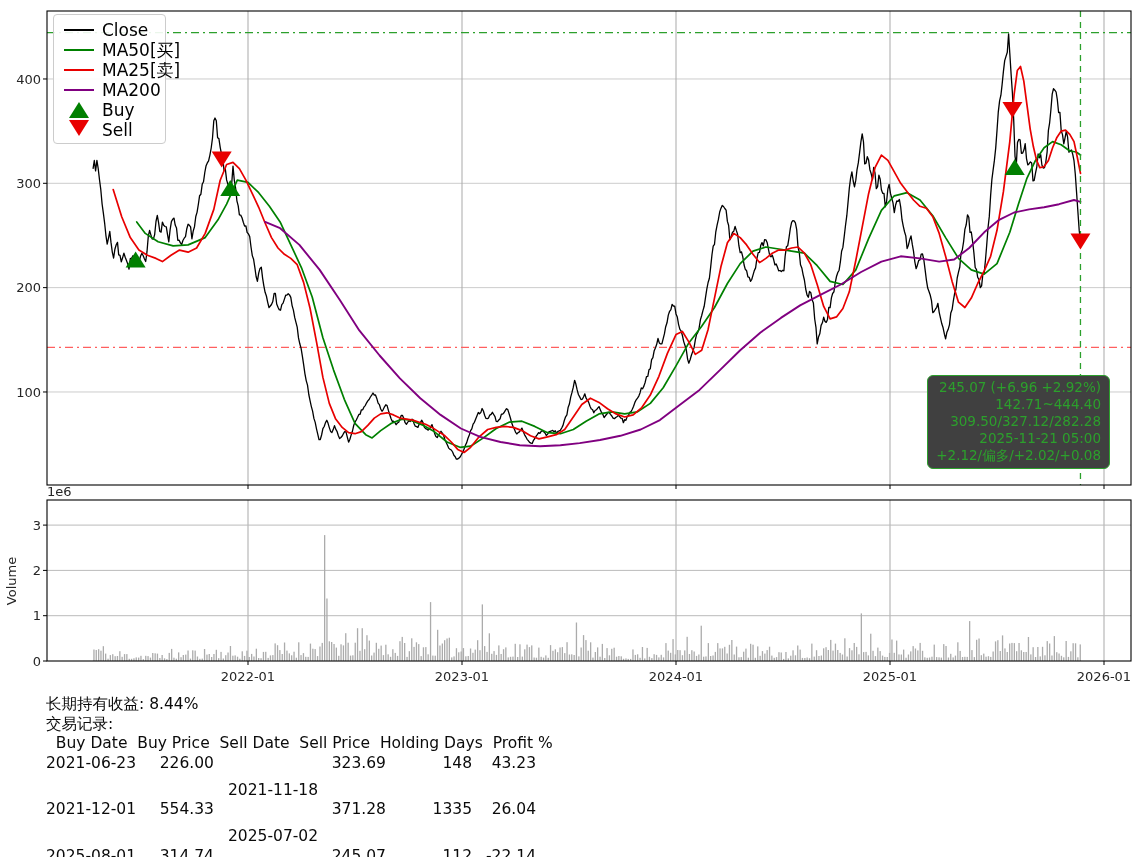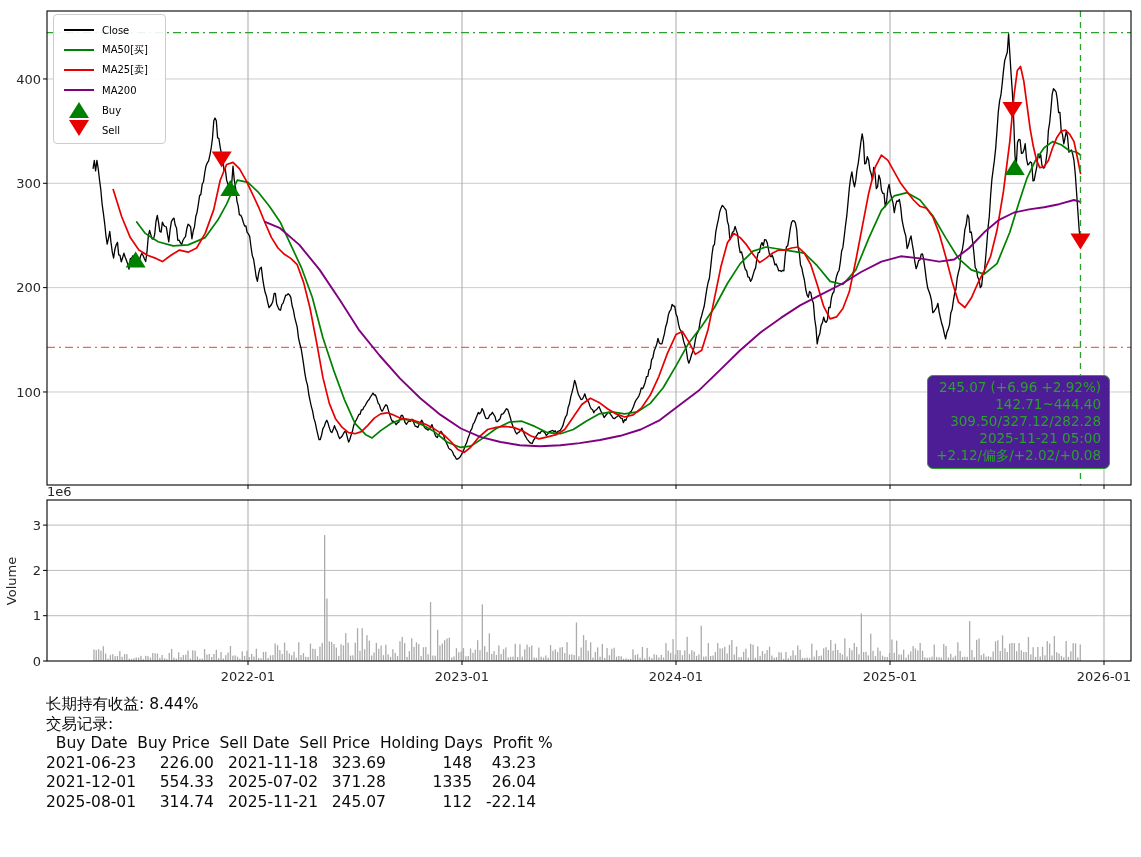--- a/index.html
+++ b/index.html
@@ -1,35 +1,35 @@
 <!DOCTYPE html>
 <html><head>
 <meta charset="utf-8">
 <style>
   html,body{margin:0;padding:0;background:#fff;}
   .fig{position:relative;width:1141px;height:857px;background:#fff;
        font-family:"DejaVu Sans","Liberation Sans",sans-serif;color:#111;overflow:hidden;}
   svg text{font-family:"DejaVu Sans","Liberation Sans",sans-serif;font-size:13px;fill:#262626;}
   .legend{position:absolute;left:53px;top:14px;width:113px;background:rgba(255,255,255,.9);
           border:1px solid #ccc;border-radius:4px;padding:5px 0 3px 7px;box-sizing:border-box;z-index:3;}
-  .lrow{display:flex;align-items:center;height:20px;font-size:10px;color:#000;}
+  .lrow{display:flex;align-items:center;height:20px;font-size:17px;color:#000;}
   .lsample{width:36px;flex:0 0 36px;display:flex;justify-content:center;align-items:center;margin-right:5px;}
   .lline{width:30px;height:0;border-top:2.5px solid #000;}
   .tri-up{width:0;height:0;border-left:10px solid transparent;border-right:10px solid transparent;border-bottom:16px solid #008000;}
   .tri-down{width:0;height:0;border-left:10px solid transparent;border-right:10px solid transparent;border-top:16px solid #e80000;margin-top:-4px;}
   .annotation{position:absolute;left:927px;top:375px;width:183px;box-sizing:border-box;z-index:4;
-              border:1.5px solid #2ca02c;border-radius:6px;background:#4c1d95;padding:3px 8px 4px 8px;
+              border:1.5px solid #2ca02c;border-radius:6px;background:#404040;padding:3px 8px 4px 8px;
               text-align:right;font-size:13.5px;line-height:17px;color:#2ca02c;white-space:nowrap;}
   .stats{position:absolute;left:46px;top:695px;font-size:15.5px;line-height:19.6px;color:#0a0a0a;}
   .stats .pre{white-space:pre;}
   .trow{display:flex;white-space:pre;}
   .trow span{display:block;}
   .c1{width:86px;text-align:left;}
   .c2{width:82px;text-align:right;}
-  .c3{width:106px;text-align:left;padding-left:14px;box-sizing:border-box;}
+  .c3{width:106px;text-align:left;padding-left:14px;box-sizing:border-box;margin-top:27px;}
   .c4{width:66px;text-align:right;}
   .c5{width:86px;text-align:right;}
   .c6{width:64px;text-align:right;}
 </style>
 </head>
 <body>
 
 <div class="fig">
 
   <svg id="chart-svg" width="1141" height="692" viewBox="0 0 1141 692">

